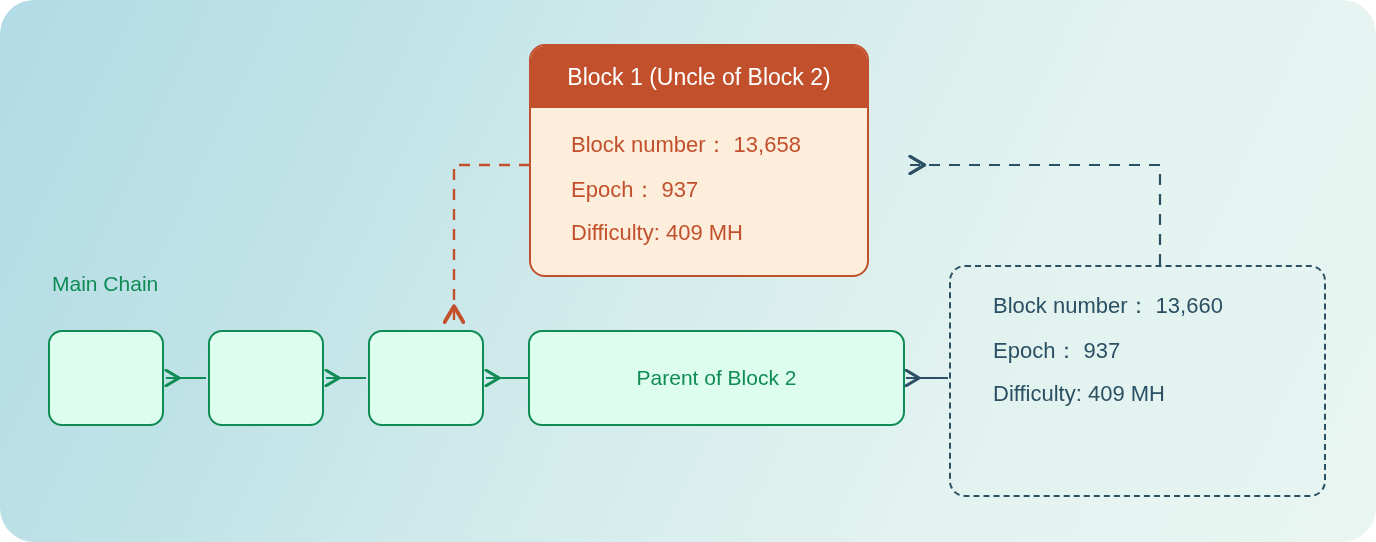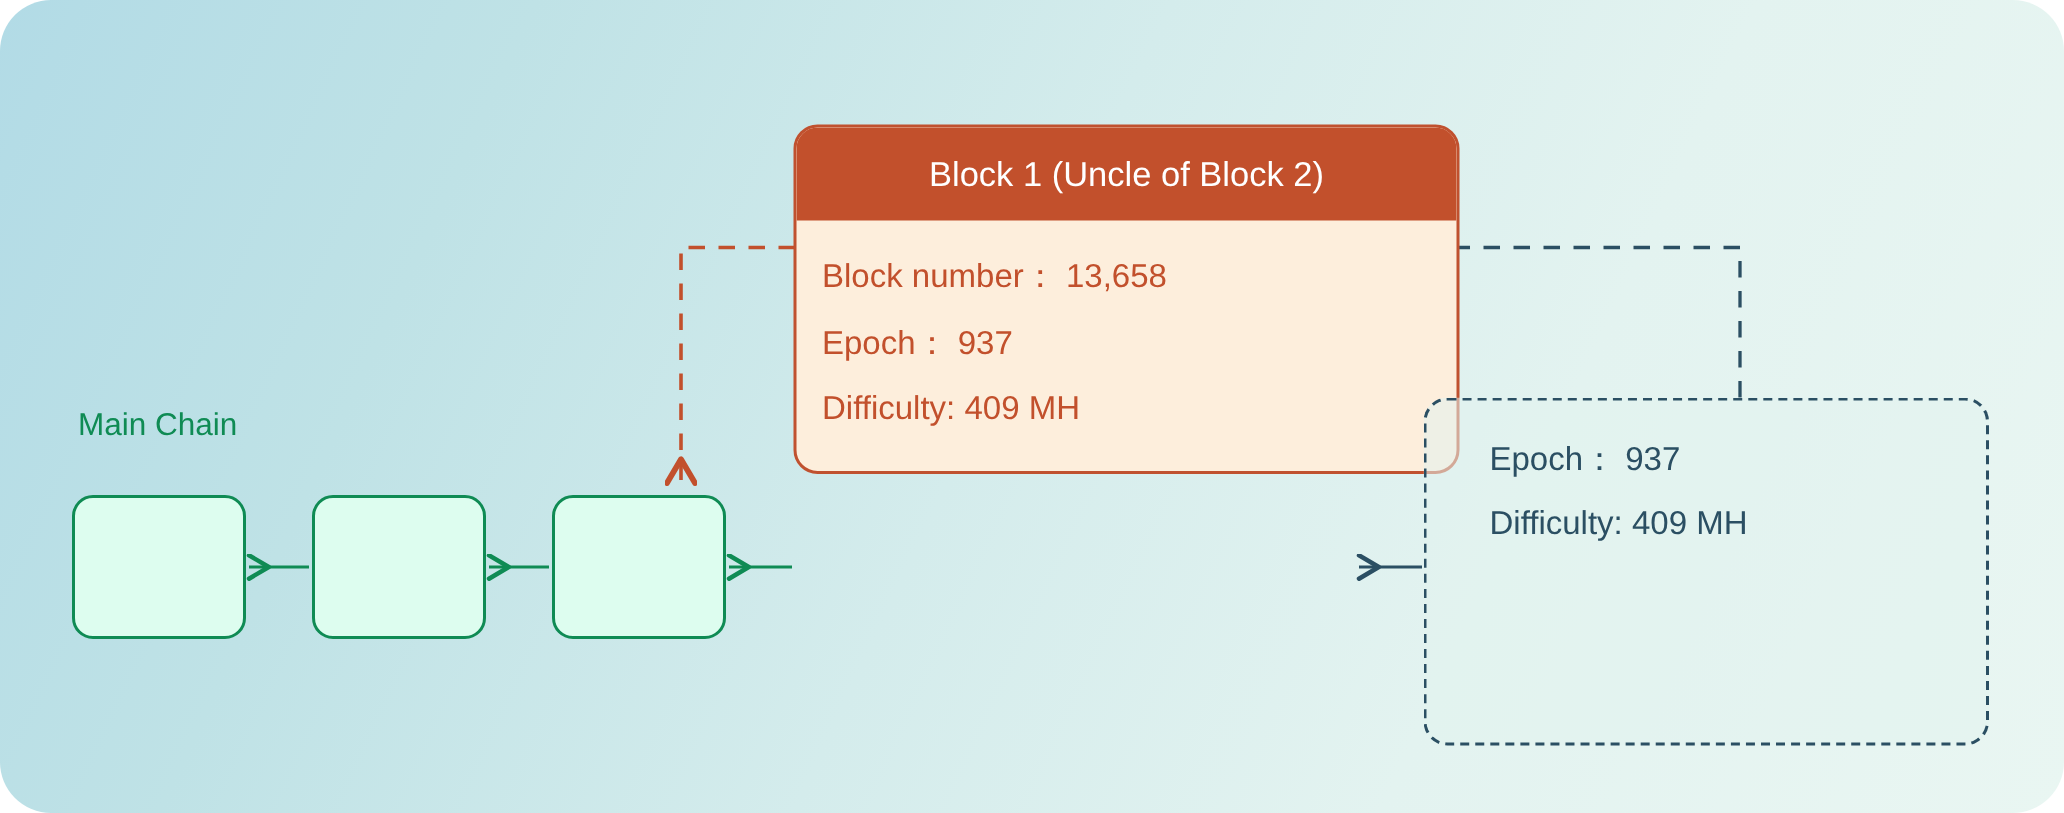--- a/index.html
+++ b/index.html
@@ -51,21 +51,21 @@
   .uncle-header{
     background:#c2502c;
     color:#ffffff;
     font-size:23px;
     height:62px;
     display:flex;align-items:center;justify-content:center;
     flex:0 0 auto;
   }
   .uncle-body{
     flex:1 1 auto;
-    padding:22px 40px 10px 17px;
+    padding:22px 40px 10px 40px;
     display:flex;flex-direction:column;
     gap:15px;
   }
   .uncle-body .row{
     color:#c2502c;
     font-size:22px;
     white-space:nowrap;
   }
 
   
@@ -129,30 +129,34 @@
   </svg>
 
   <div class="node main-chain-label" style="left:52px;top:272px;">Main Chain</div>
 
   <div class="node chain-block" style="left:48px;top:330px;width:116px;height:96px;"></div>
 
   <div class="node chain-block" style="left:208px;top:330px;width:116px;height:96px;"></div>
 
   <div class="node chain-block" style="left:368px;top:330px;width:116px;height:96px;"></div>
 
+  <div class="node parent-block" style="left:528px;top:330px;width:377px;height:96px;">
+    <span>Parent of Block 2</span>
+  </div>
 
-  <div class="node uncle-card" style="left:529px;top:44px;width:444px;height:233px;margin-top:39px;">
+  <div class="node uncle-card" style="left:529px;top:44px;width:340px;height:233px;">
     <div class="uncle-header">Block 1 (Uncle of Block 2)</div>
     <div class="uncle-body">
       <div class="row">Block number：  13,658</div>
       <div class="row">Epoch：  937</div>
       <div class="row">Difficulty: 409 MH</div>
     </div>
   </div>
 
   <div class="node block2-card" style="left:949px;top:265px;width:377px;height:232px;">
     <div class="block2-body">
+      <div class="row">Block number：  13,660</div>
       <div class="row">Epoch：  937</div>
       <div class="row">Difficulty: 409 MH</div>
     </div>
   </div>
 
 </div>
 
 </body></html>

